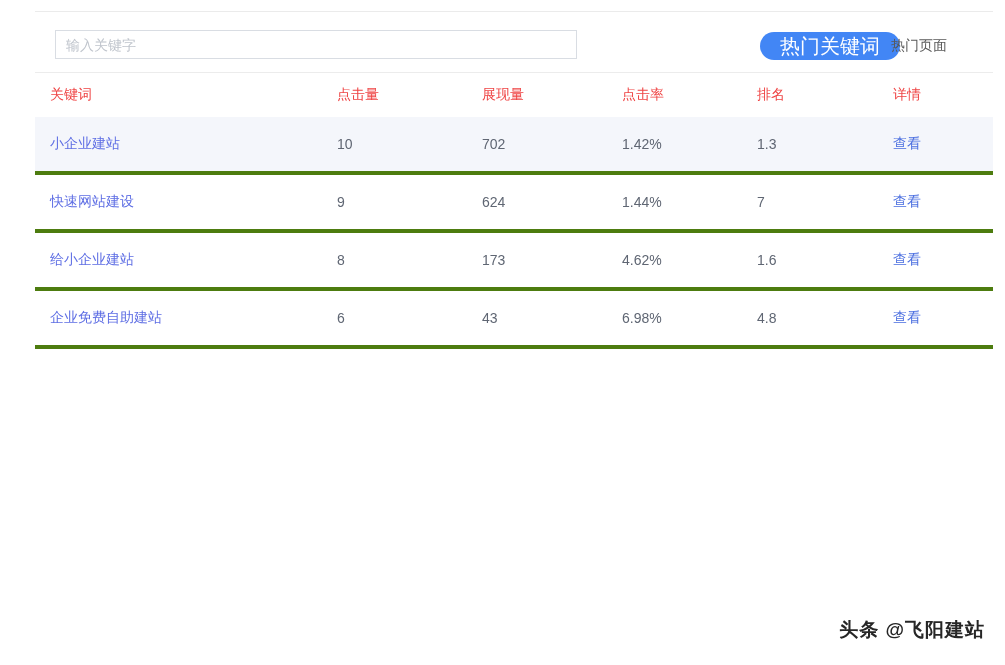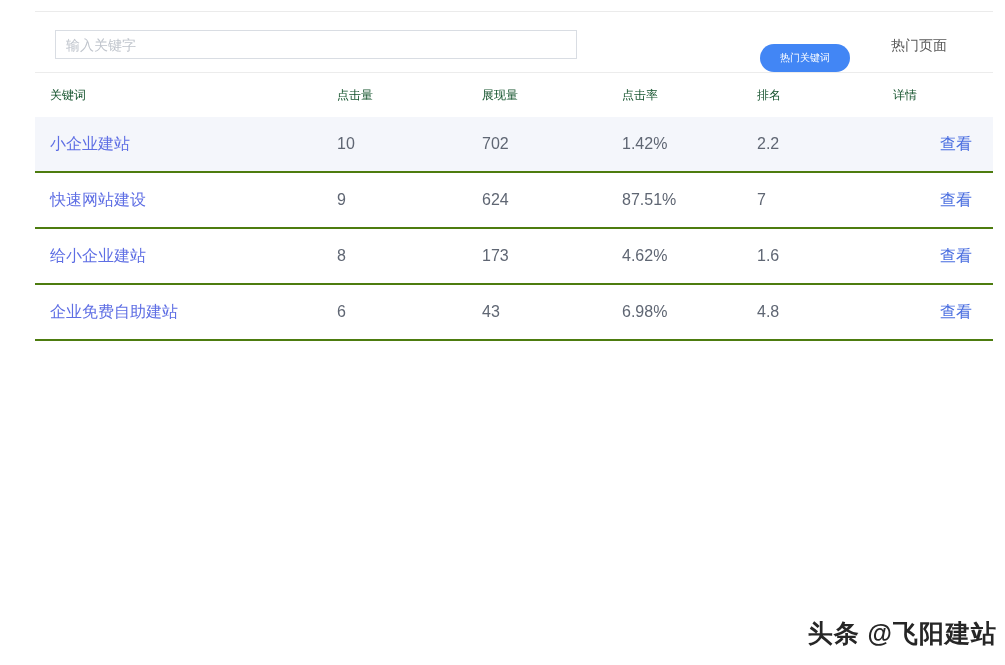--- a/index.html
+++ b/index.html
@@ -35,28 +35,28 @@
     padding: 0 10px;
     font-size: 14px;
     color: #b91c1c;
     outline: none;
     font-family: inherit;
   }
   .search-input::placeholder { color: #bfc4cc; }
   .pill-btn {
     position: absolute;
     left: 725px;
-    top: 32px;
+    top: 20px;
     height: 28px;
     padding: 0 20px;
     border: none;
     border-radius: 14px;
     background: #4286f5;
     color: #ffffff;
-    font-size: 10px;
+    font-size: 20px;
     cursor: pointer;
     font-family: inherit;
   }
   .text-btn {
     position: absolute;
     left: 844px;
     top: 20px;
     height: 28px;
     padding: 0 12px;
     border: none;
@@ -68,52 +68,51 @@
   }
   table {
     width: 958px;
     border-collapse: collapse;
     table-layout: fixed;
   }
   thead th {
     height: 44px;
     text-align: left;
     font-weight: normal;
-    font-size: 12px;
-    color: #14532d;
+    font-size: 14px;
+    color: #ef4444;
     padding: 0;
     vertical-align: middle;
   }
   thead th:first-child { padding-left: 15px; }
   tbody td {
     height: 54px;
-    font-size: 16px;
+    font-size: 14px;
     color: #5f6673;
     padding: 0;
     vertical-align: middle;
-    border-bottom: 2px solid #4d7c0f;
+    border-bottom: 4px solid #4d7c0f;
   }
   tbody td:first-child { padding-left: 15px; }
   tbody tr.highlight { background: #f4f6fb; }
   a.kw-link {
     color: #5e6ee4;
     text-decoration: none;
     cursor: pointer;
   }
   a.view-link {
     color: #4a6ee0;
     text-decoration: none;
     cursor: pointer;
-    margin-left: 47px;
   }
   .watermark {
     position: absolute;
-    right: 8px;
+    right: 20px;
     top: 617px;
-    font-size: 25px;
+    font-size: 19px;
     font-weight: 800;
     letter-spacing: 1px;
     color: #262626;
     text-shadow:
       -2px -2px 0 #fff, 2px -2px 0 #fff, -2px 2px 0 #fff, 2px 2px 0 #fff,
       -2px 0 0 #fff, 2px 0 0 #fff, 0 -2px 0 #fff, 0 2px 0 #fff;
     pointer-events: none;
     white-space: nowrap;
   }
 </style>
@@ -144,28 +143,28 @@
         <th>排名</th>
         <th>详情</th>
       </tr>
     </thead>
     <tbody>
         <tr class="highlight">
           <td><a class="kw-link" href="#">小企业建站</a></td>
           <td><span>10</span></td>
           <td><span>702</span></td>
           <td><span>1.42%</span></td>
-          <td><span>2.2</span></td>
+          <td><span>1.3</span></td>
           <td><a class="view-link" href="#">查看</a></td>
         </tr>
         <tr>
           <td><a class="kw-link" href="#">快速网站建设</a></td>
           <td><span>9</span></td>
           <td><span>624</span></td>
-          <td><span>87.51%</span></td>
+          <td><span>1.44%</span></td>
           <td><span>7</span></td>
           <td><a class="view-link" href="#">查看</a></td>
         </tr>
         <tr>
           <td><a class="kw-link" href="#">给小企业建站</a></td>
           <td><span>8</span></td>
           <td><span>173</span></td>
           <td><span>4.62%</span></td>
           <td><span>1.6</span></td>
           <td><a class="view-link" href="#">查看</a></td>

